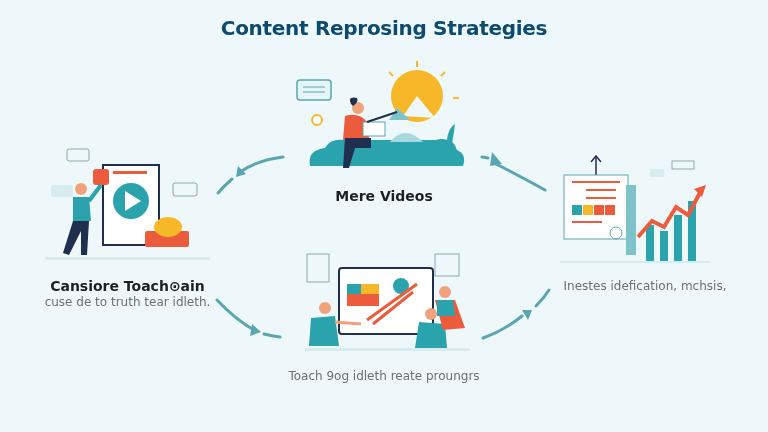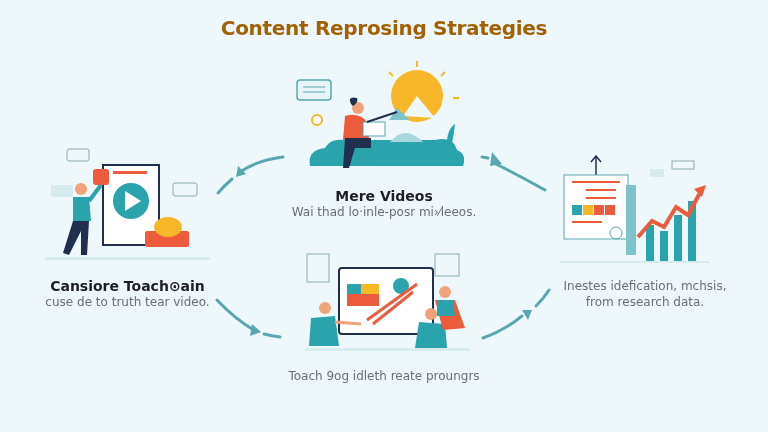--- a/index.html
+++ b/index.html
@@ -1,17 +1,17 @@
 <!DOCTYPE html>
 <html><head>
 <meta charset="utf-8">
 <style>
   html, body { margin:0; padding:0; }
   body { width:768px; height:432px; background:#eef8fb; overflow:hidden; position:relative; font-family:"DejaVu Sans", sans-serif; }
-  .title { position:absolute; top:16px; left:0; width:768px; text-align:center; font-weight:bold; font-size:20px; color:#a16207; letter-spacing:-0.3px; }
+  .title { position:absolute; top:16px; left:0; width:768px; text-align:center; font-weight:bold; font-size:20px; color:#0c4a6e; letter-spacing:-0.3px; }
   .node { position:absolute; text-align:center; }
   .node .h { font-weight:bold; font-size:14px; color:#1e1e24; }
   .node .d { font-size:12px; color:#6b6f74; line-height:16px; }
   .illus { position:absolute; }
   svg { display:block; }
 </style>
 </head>
 <body>
 
 <div class="title">Content Reprosing Strategies</div>
@@ -37,21 +37,20 @@
     <circle cx="73" cy="50" r="6" fill="#f0a27a"></circle>
     <path d="M66 46 Q62 38 72 40 Q74 44 68 48 Z" fill="#1f2f4d"></path>
     <path d="M60 58 Q74 54 82 64 L84 80 L58 82 Z" fill="#ec5b3b"></path>
     <path d="M60 80 L86 80 L86 90 L70 90 L64 110 L58 110 Z" fill="#1f2f4d"></path>
     <rect x="78" y="64" width="22" height="14" fill="#fff" stroke="#5aa6b0"></rect>
     <line x1="82" y1="64" x2="112" y2="54" stroke="#1f2f4d" stroke-width="2"></line>
   </svg>
 </div>
 <div class="node" style="left:270px;top:188px;width:228px;">
   <div class="h">Mere Videos</div>
-  <div class="d">Wai thad lo·inle-posr mi›⁄leeos.</div>
 </div>
 
 <div class="illus" style="left:45px;top:145px;">
   <svg width="165" height="118" viewBox="0 0 165 118">
     <rect x="0" y="112" width="165" height="3" fill="#d6ecef"></rect>
     <rect x="58" y="20" width="56" height="80" fill="#fff" stroke="#1f2f4d" stroke-width="2"></rect>
     <rect x="68" y="26" width="34" height="3" fill="#ec5b3b"></rect>
     <circle cx="86" cy="56" r="18" fill="#2ba3ad"></circle>
     <path d="M80 46 L96 56 L80 66 Z" fill="#fff"></path>
     <rect x="48" y="24" width="16" height="16" rx="3" fill="#ec5b3b"></rect>
@@ -61,21 +60,21 @@
     <rect x="6" y="40" width="22" height="12" rx="2" fill="#d6ecef"></rect>
     <rect x="128" y="38" width="24" height="13" rx="2" fill="none" stroke="#8aa"></rect>
     <circle cx="36" cy="44" r="6" fill="#f0a27a"></circle>
     <path d="M28 52 L44 52 L46 76 L28 76 Z" fill="#2ba3ad"></path>
     <path d="M28 76 L44 76 L42 110 L36 110 L36 86 L24 110 L18 108 Z" fill="#1f2f4d"></path>
     <line x1="44" y1="56" x2="56" y2="40" stroke="#2ba3ad" stroke-width="4"></line>
   </svg>
 </div>
 <div class="node" style="left:20px;top:278px;width:215px;">
   <div class="h">Cansiore Toach⊙ain</div>
-  <div class="d">cuse de to truth tear video.</div>
+  <div class="d">cuse de to truth tear idleth.</div>
 </div>
 
 <div class="illus" style="left:560px;top:155px;">
   <svg width="150" height="110" viewBox="0 0 150 110">
     <rect x="0" y="106" width="150" height="2" fill="#d6ecef"></rect>
     <line x1="36" y1="2" x2="36" y2="20" stroke="#1f2f4d" stroke-width="1.5"></line>
     <path d="M31 7 L36 1 L41 7" fill="none" stroke="#1f2f4d" stroke-width="1.5"></path>
     <rect x="4" y="20" width="64" height="64" fill="#fff" stroke="#5aa6b0"></rect>
     <rect x="66" y="30" width="10" height="70" fill="#7fc3ca"></rect>
     <rect x="12" y="26" width="48" height="2" fill="#ec5b3b"></rect>
@@ -92,21 +91,20 @@
     <rect x="114" y="60" width="8" height="46" fill="#2ba3ad"></rect>
     <rect x="128" y="46" width="8" height="60" fill="#2ba3ad"></rect>
     <polyline points="78,82 92,66 104,72 116,52 128,60 142,34" fill="none" stroke="#ec5b3b" stroke-width="4"></polyline>
     <path d="M134 34 L146 30 L142 42 Z" fill="#ec5b3b"></path>
     <rect x="90" y="14" width="14" height="8" fill="#d6ecef"></rect>
     <rect x="112" y="6" width="22" height="8" fill="none" stroke="#8aa"></rect>
   </svg>
 </div>
 <div class="node" style="left:535px;top:278px;width:220px;">
   <div class="d">Inestes idefication, mchsis,</div>
-  <div class="d">from research data.</div>
 </div>
 
 <div class="illus" style="left:295px;top:250px;">
   <svg width="180" height="105" viewBox="0 0 180 105">
     <rect x="10" y="98" width="165" height="3" fill="#d6ecef"></rect>
     <rect x="44" y="18" width="94" height="66" rx="3" fill="#fff" stroke="#1f2f4d" stroke-width="2"></rect>
     <rect x="52" y="34" width="32" height="22" fill="#ec5b3b"></rect>
     <rect x="52" y="34" width="14" height="10" fill="#2ba3ad"></rect>
     <rect x="66" y="34" width="18" height="10" fill="#f6b829"></rect>
     <circle cx="106" cy="36" r="8" fill="#2ba3ad"></circle>

